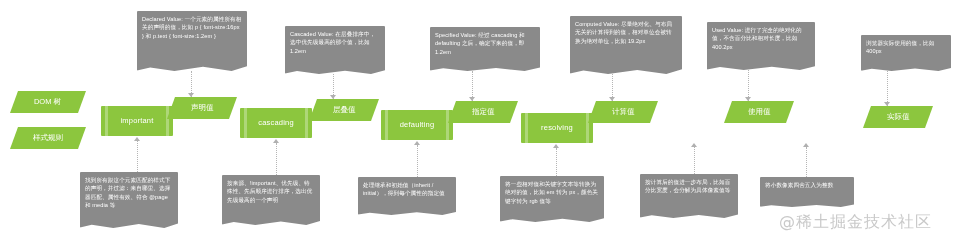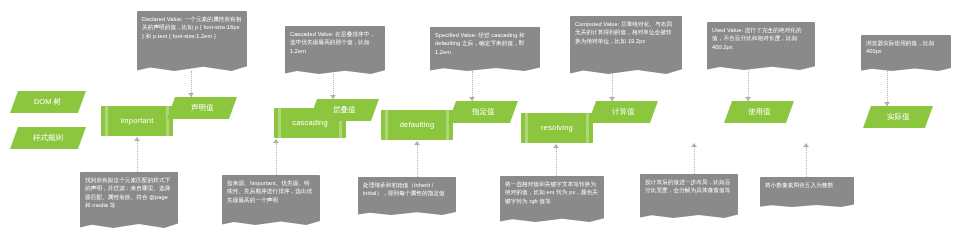--- a/index.html
+++ b/index.html
@@ -120,21 +120,21 @@
     <span>DOM 树</span>
   </div>
   <div class="abs data-shape" style="left:14px; top:127px; width:68px; height:22px;">
     <span>样式规则</span>
   </div>
 
   <div class="abs proc" style="left:101px; top:106px; width:72px; height:30px;">
     <span>important</span>
   </div>
 
-  <div class="abs proc" style="left:240px; top:108px; width:72px; height:30px;margin-left:34px;">
+  <div class="abs proc" style="left:240px; top:108px; width:72px; height:30px;">
     <span>cascading</span>
   </div>
 
   <div class="abs proc" style="left:381px; top:110px; width:72px; height:30px;">
     <span>defaulting</span>
   </div>
 
   <div class="abs proc" style="left:521px; top:113px; width:72px; height:30px;text-align:right;">
     <span>resolving</span>
   </div>
@@ -218,14 +218,15 @@
 
   <div class="abs vline" style="left:556px; top:148px; height:28px;"></div>
   <div class="abs arrow-up" style="left:553px; top:144px;"></div>
 
   <div class="abs vline" style="left:694px; top:147px; height:27px;"></div>
   <div class="abs arrow-up" style="left:691px; top:143px;"></div>
 
   <div class="abs vline" style="left:806px; top:147px; height:30px;"></div>
   <div class="abs arrow-up" style="left:803px; top:143px;"></div>
 
+  <div class="abs watermark" style="left:779px; top:212px;">@稀土掘金技术社区</div>
 
 </div>
 
 </body></html>

